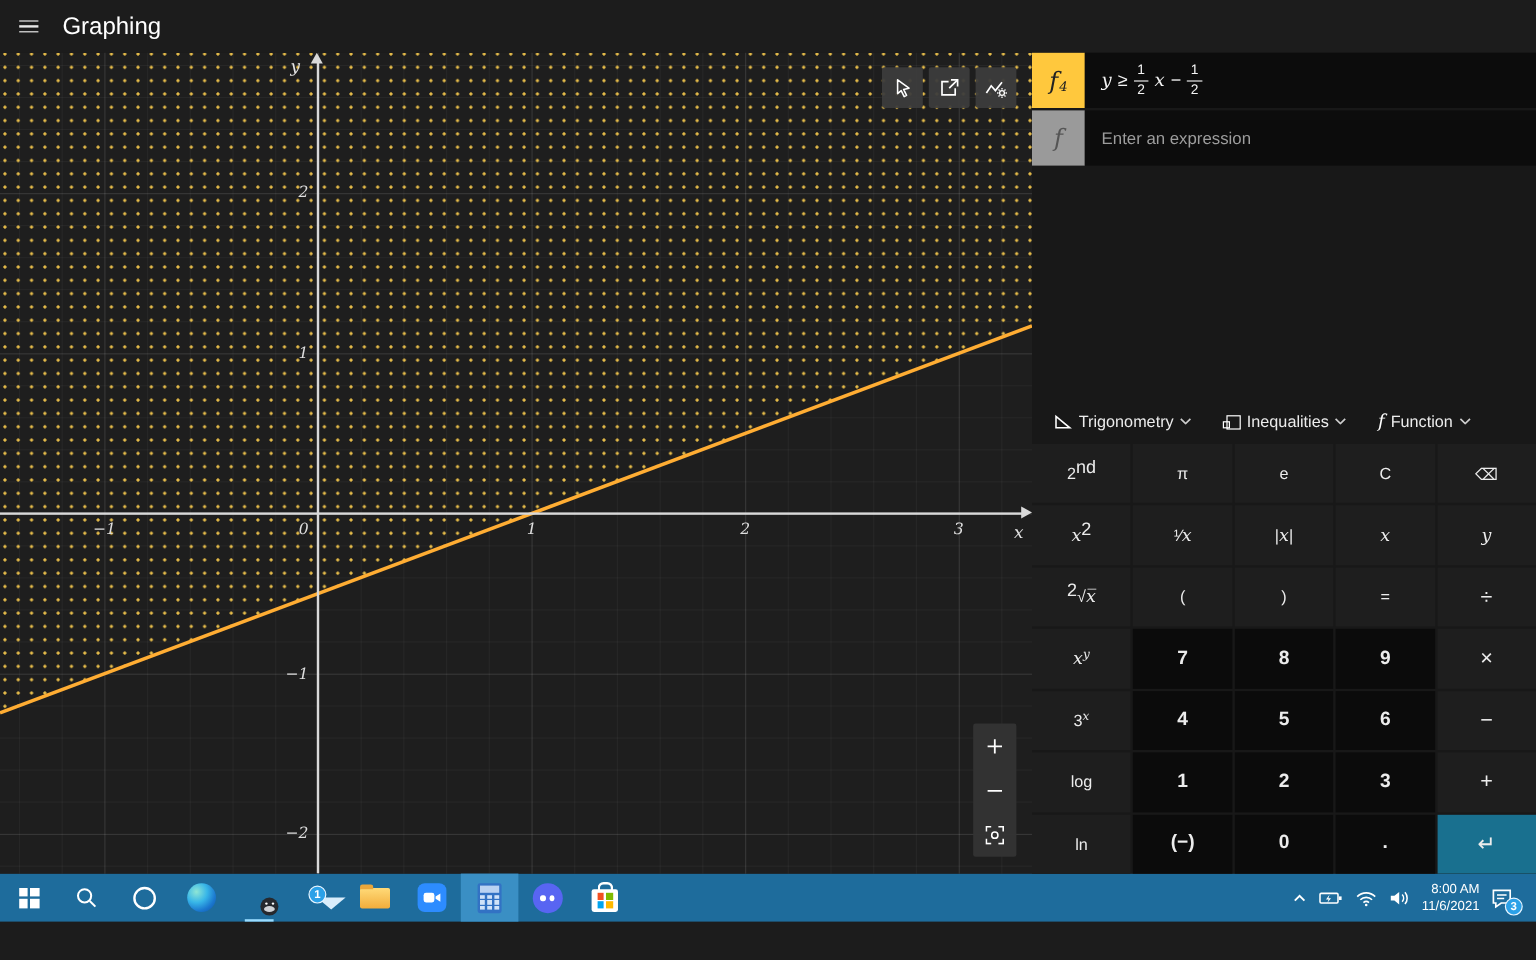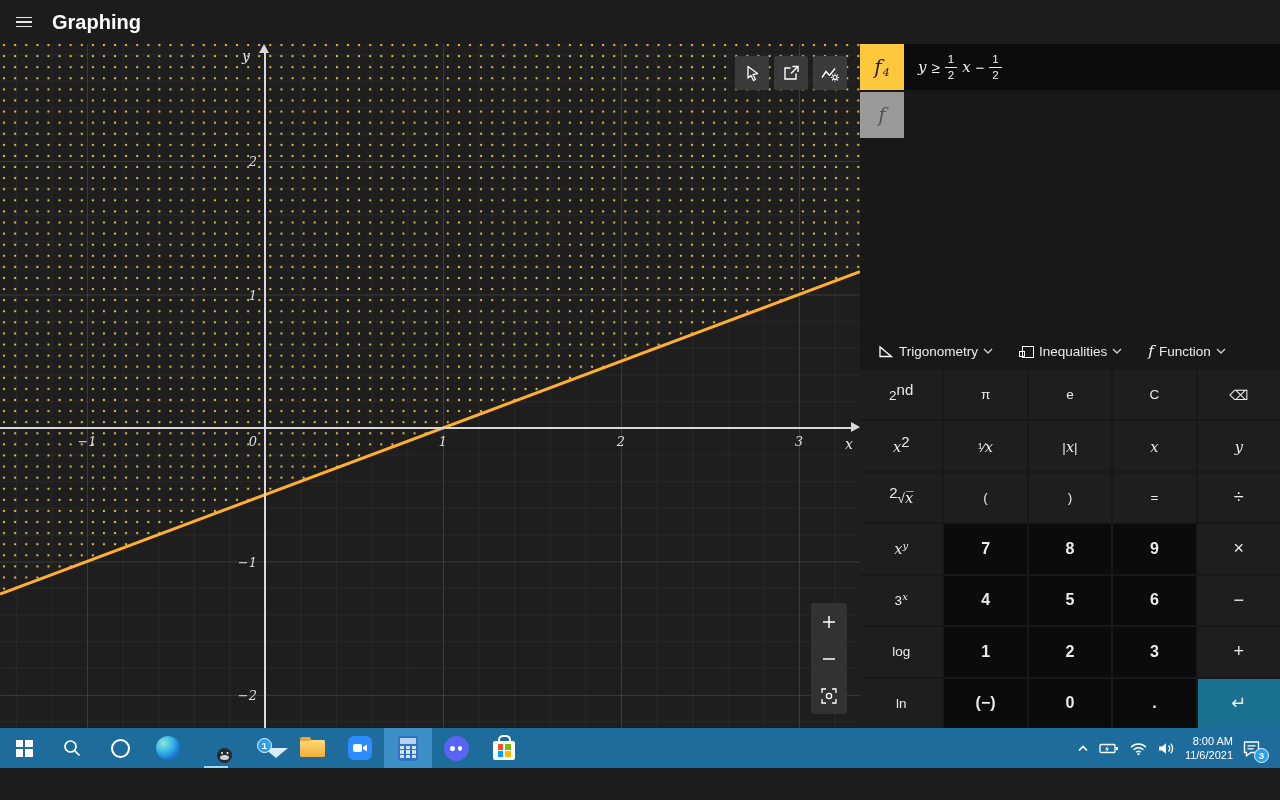--- a/index.html
+++ b/index.html
@@ -10,21 +10,21 @@
   
   .titlebar{height:32px;display:flex;align-items:center;background:#1c1c1c}
   .titlebar .title{padding-left:14px;font-size:12px;color:#ececec}
   .wincontrols{margin-left:auto;display:flex}
   .winbtn{width:46px;height:32px;background:transparent;border:0;display:flex;align-items:center;justify-content:center;padding:0}
 
   
   .appheader{height:44px;display:flex;align-items:center;background:#1c1c1c}
   .menubtn{width:40px;height:36px;margin-left:4px;background:transparent;border:0;display:flex;flex-direction:column;align-items:center;justify-content:center;gap:3px}
   .menubtn i{display:block;width:16px;height:1.6px;background:#e8e8e8}
-  .appheader h1{font-size:20px;font-weight:700;margin:0 0 0 8px;color:#fff}
+  .appheader h1{font-size:20px;font-weight:400;margin:0 0 0 8px;color:#fff}
 
   
   .main{display:flex;height:684px}
 
   
   .graph{position:relative;width:860px;height:684px;background:#1e1e1e;overflow:hidden;
     background-image:
       linear-gradient(to right, rgba(255,255,255,.085) 1px, transparent 1px),
       linear-gradient(to bottom, rgba(255,255,255,.085) 1px, transparent 1px),
       linear-gradient(to right, rgba(255,255,255,.04) 1px, transparent 1px),
@@ -227,20 +227,23 @@
                 <span class="den">2</span>
               </span>
           </span>
         </div>
       </div>
 
       <div class="fnrow">
         <div class="fnbadge empty">
           <span>f</span>
         </div>
+        <div class="fnbody">
+          <span class="ph">Enter an expression</span>
+        </div>
       </div>
 
       <div class="spacer"></div>
 
       <div class="ddrow">
         <button class="dd">
           <svg width="16" height="13" fill="none" stroke="#fff" stroke-width="1.3">
               <path d="M2 11.5L13.5 11.5 2 2z"></path>
             </svg>
           <span>Trigonometry</span>

